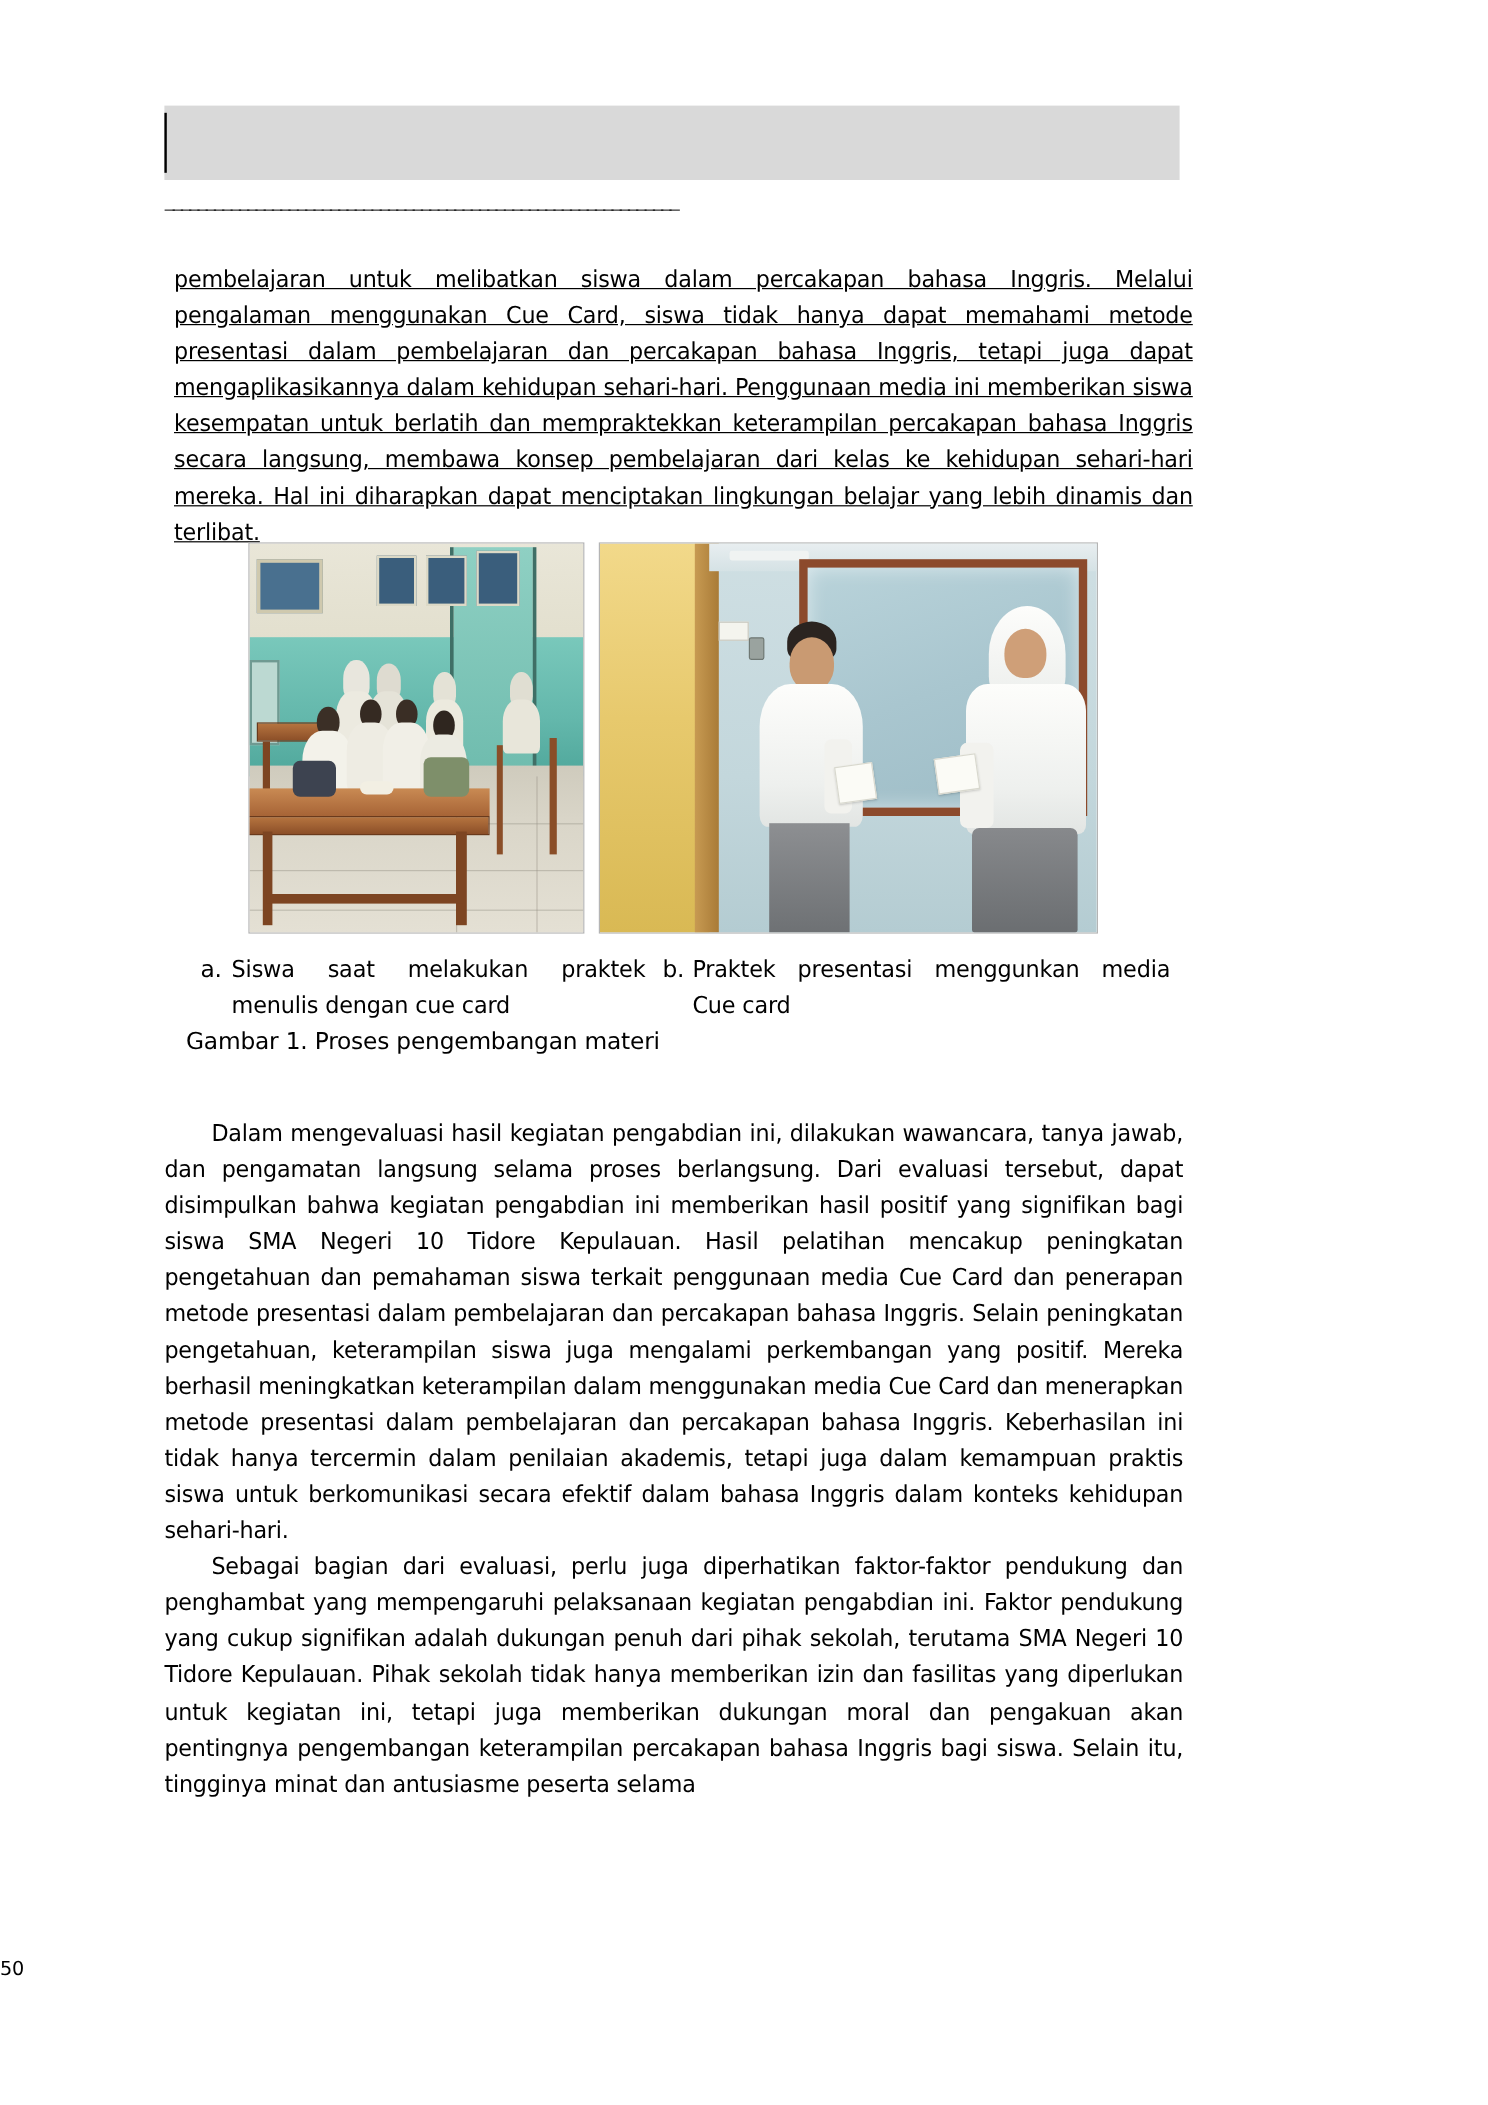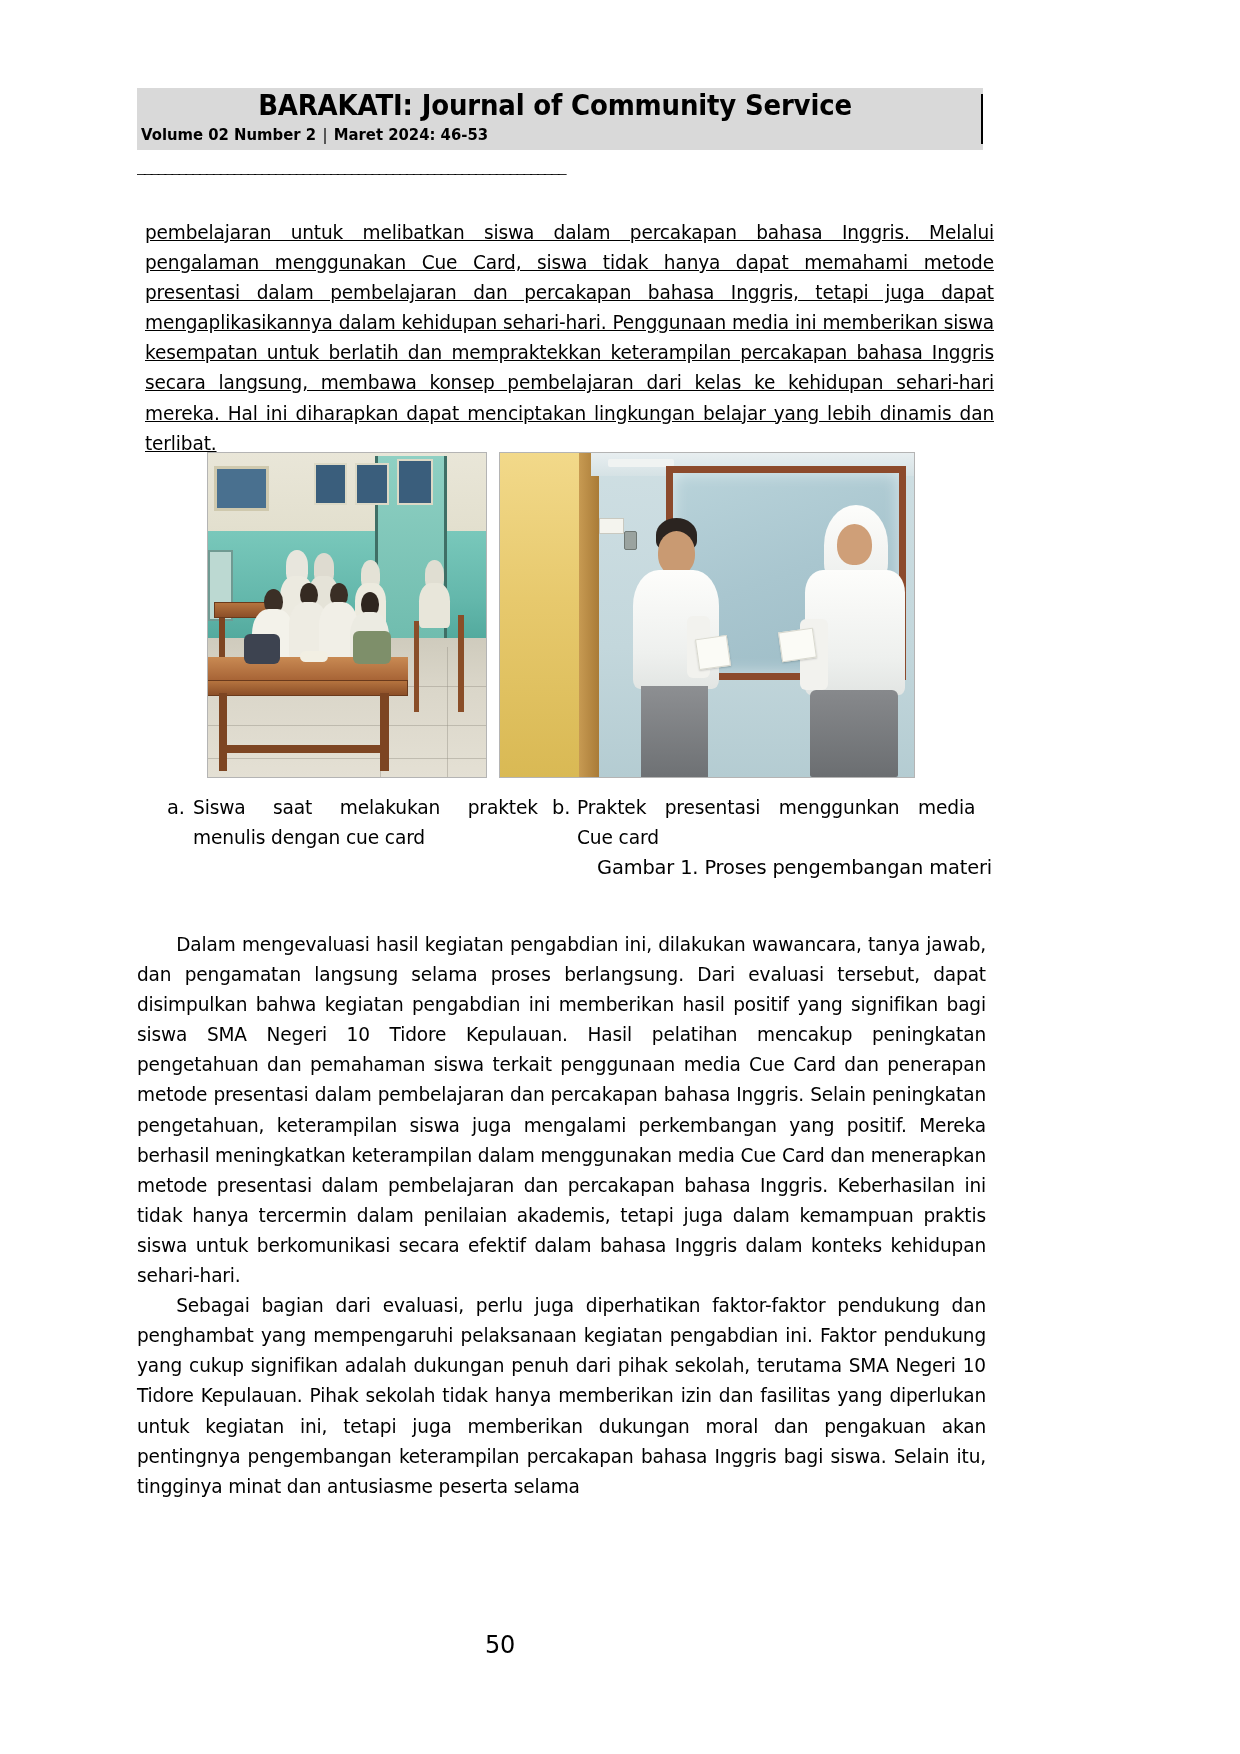--- a/index.html
+++ b/index.html
@@ -294,21 +294,21 @@
   }
   .cap-b .cap-marker { flex: 0 0 auto; }
   .cap-b .cap-text {
     flex: 1 1 auto;
     text-align: justify;
     transform: scaleX(0.96);
     transform-origin: left top;
     width: 104%;
   }
   .cap-fignum {
-    text-align: right;
+    text-align: left;
     font-family: "DejaVu Sans", sans-serif;
     font-size: 19.4px;
     line-height: 30.1px;
     letter-spacing: -0.15px;
     margin-top: 0;
     padding-left: 18px;
   }
 
   
   .body-col2 {
@@ -316,40 +316,32 @@
     left: 137px;
     top: 930px;
     width: 849px;
   }
 
   .page-number {
     position: absolute;
     left: 0;
     top: 1631px;
     width: 1000px;
-    text-align: center;
-    font-family: "DejaVu Sans", sans-serif;
-    font-size: 24px;
+    text-align: left;
+    font-family: "DejaVu Sans", sans-serif;
+    font-size: 16px;
     letter-spacing: -0.2px;
   }
 </style>
 </head>
 <body>
 
 <div class="page">
 
   <div class="masthead">
-    <div class="masthead-left">
-      <div class="journal-title">BARAKATI: Journal of Community Service</div>
-      <div class="journal-sub">
-        <span>Volume 02 Number 2</span>
-        <span class="sep">|</span>
-        <span>Maret 2024: 46-53</span>
-      </div>
-    </div>
     <div class="masthead-rule"></div>
   </div>
 
   <div class="hr-dashes">______________________________________________________________</div>
 
   <div class="body-col">
     <p class="para">pembelajaran untuk melibatkan siswa dalam percakapan bahasa Inggris. Melalui pengalaman menggunakan Cue Card, siswa tidak hanya dapat memahami metode presentasi dalam pembelajaran dan percakapan bahasa Inggris, tetapi juga dapat mengaplikasikannya dalam kehidupan sehari-hari. Penggunaan media ini memberikan siswa kesempatan untuk berlatih dan mempraktekkan keterampilan percakapan bahasa Inggris secara langsung, membawa konsep pembelajaran dari kelas ke kehidupan sehari-hari mereka. Hal ini diharapkan dapat menciptakan lingkungan belajar yang lebih dinamis dan terlibat.</p>
   </div>
 
   <div class="figures">

